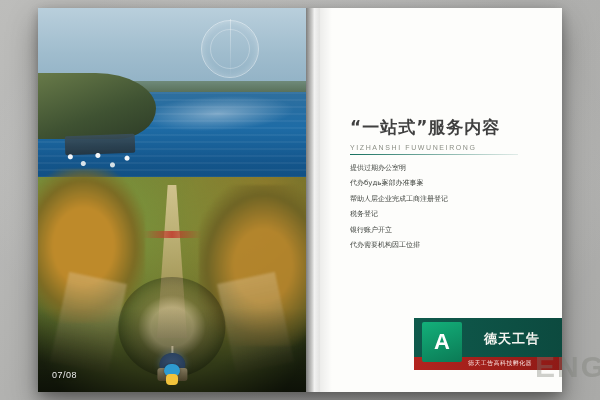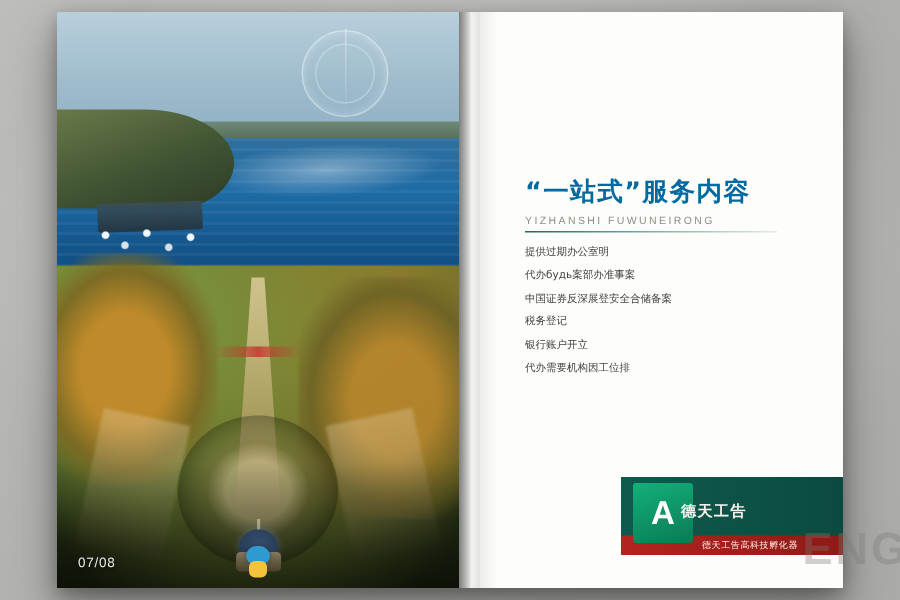--- a/index.html
+++ b/index.html
@@ -193,21 +193,21 @@
     position:relative;width:256px;height:384px;background:#fdfdfb;overflow:hidden;
   }
   .page-right:before{
     content:"";position:absolute;left:0;top:0;width:26px;height:100%;
     background:linear-gradient(90deg,rgba(0,0,0,.14),rgba(0,0,0,0));
   }
   .heading{
     position:absolute;left:44px;top:108px;width:190px;
   }
   .heading .cn{
-    font-size:17px;font-weight:700;color:#0369a1;letter-spacing:1px;
+    font-size:17px;font-weight:700;color:#404040;letter-spacing:1px;
     font-family:"DejaVu Sans","Liberation Sans",sans-serif;
     white-space:nowrap;
   }
   .heading .py{
     margin-top:5px;font-size:7px;letter-spacing:1.6px;color:#8c8f86;
     white-space:nowrap;
   }
   .rule{
     position:absolute;left:44px;top:146px;width:168px;height:1px;
     background:linear-gradient(90deg,#16705f,rgba(22,112,95,.12));
@@ -239,22 +239,22 @@
     position:absolute;left:116px;bottom:30px;width:40px;height:40px;
     background:linear-gradient(160deg,#13b07a,#0b7a55);
     display:flex;align-items:center;justify-content:center;
     border-radius:2px;
   }
   .logo-a span{
     color:#fff;font-size:22px;font-weight:700;line-height:1;
     font-family:"Liberation Sans",sans-serif;
   }
   .logo-cn{
-    position:absolute;left:148px;bottom:44px;
-    color:#f4f4ef;font-size:10px;font-weight:700;letter-spacing:1px;
+    position:absolute;left:178px;bottom:44px;
+    color:#f4f4ef;font-size:13px;font-weight:700;letter-spacing:1px;
     font-family:"DejaVu Sans","Liberation Sans",sans-serif;white-space:nowrap;
   }
   .logo-sub{
     position:absolute;left:162px;bottom:24px;
     color:#fbe6e4;font-size:6px;letter-spacing:.4px;white-space:nowrap;
     font-family:"DejaVu Sans","Liberation Sans",sans-serif;
   }
   
   .watermark{
     position:absolute;right:-6px;bottom:16px;
@@ -307,21 +307,21 @@
     <div class="page-right">
       <div class="heading">
         <div class="cn">“一站式”服务内容</div>
         <div class="py">YIZHANSHI  FUWUNEIRONG</div>
       </div>
       <div class="rule"></div>
 
       <ul class="list">
         <li>提供过期办公室明</li>
         <li>代办будь案部办准事案</li>
-        <li>中国证券反深展登安全合储备案</li>
+        <li>帮助人层企业完成工商注册登记</li>
         <li>税务登记</li>
         <li>银行账户开立</li>
         <li>代办需要机构因工位排</li>
       </ul>
 
       <div class="logoband">
         <div class="band-dark"></div>
         <div class="band-red"></div>
         <div class="logo-a">
           <span>A</span>

